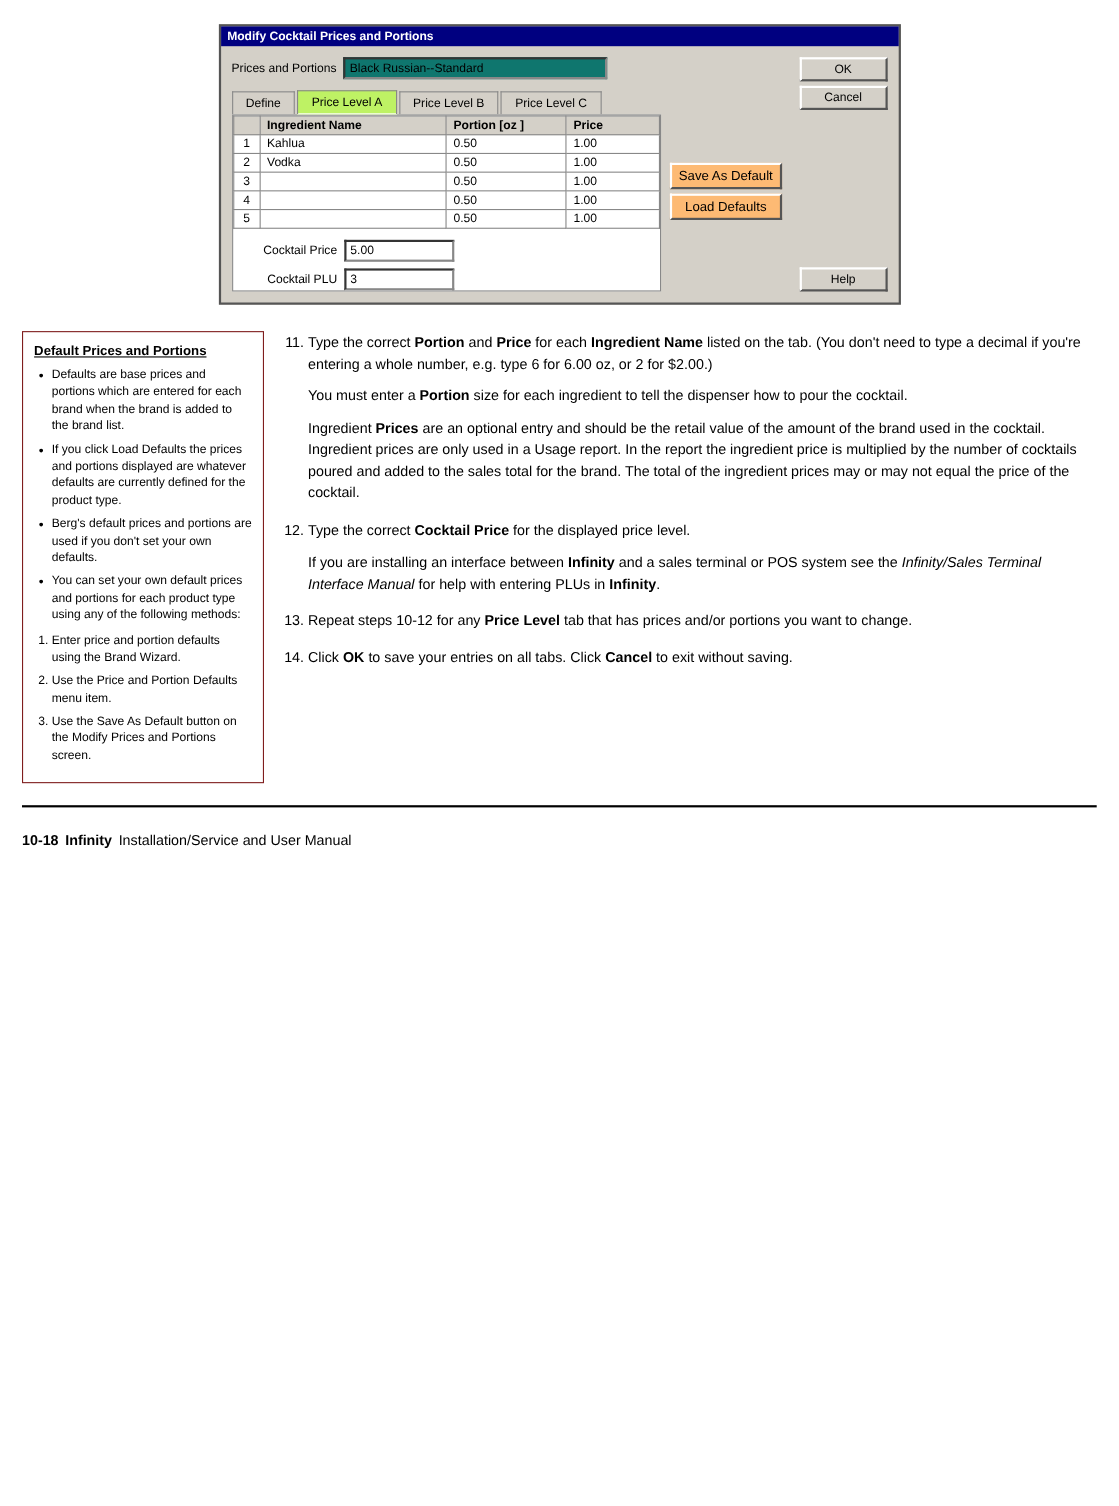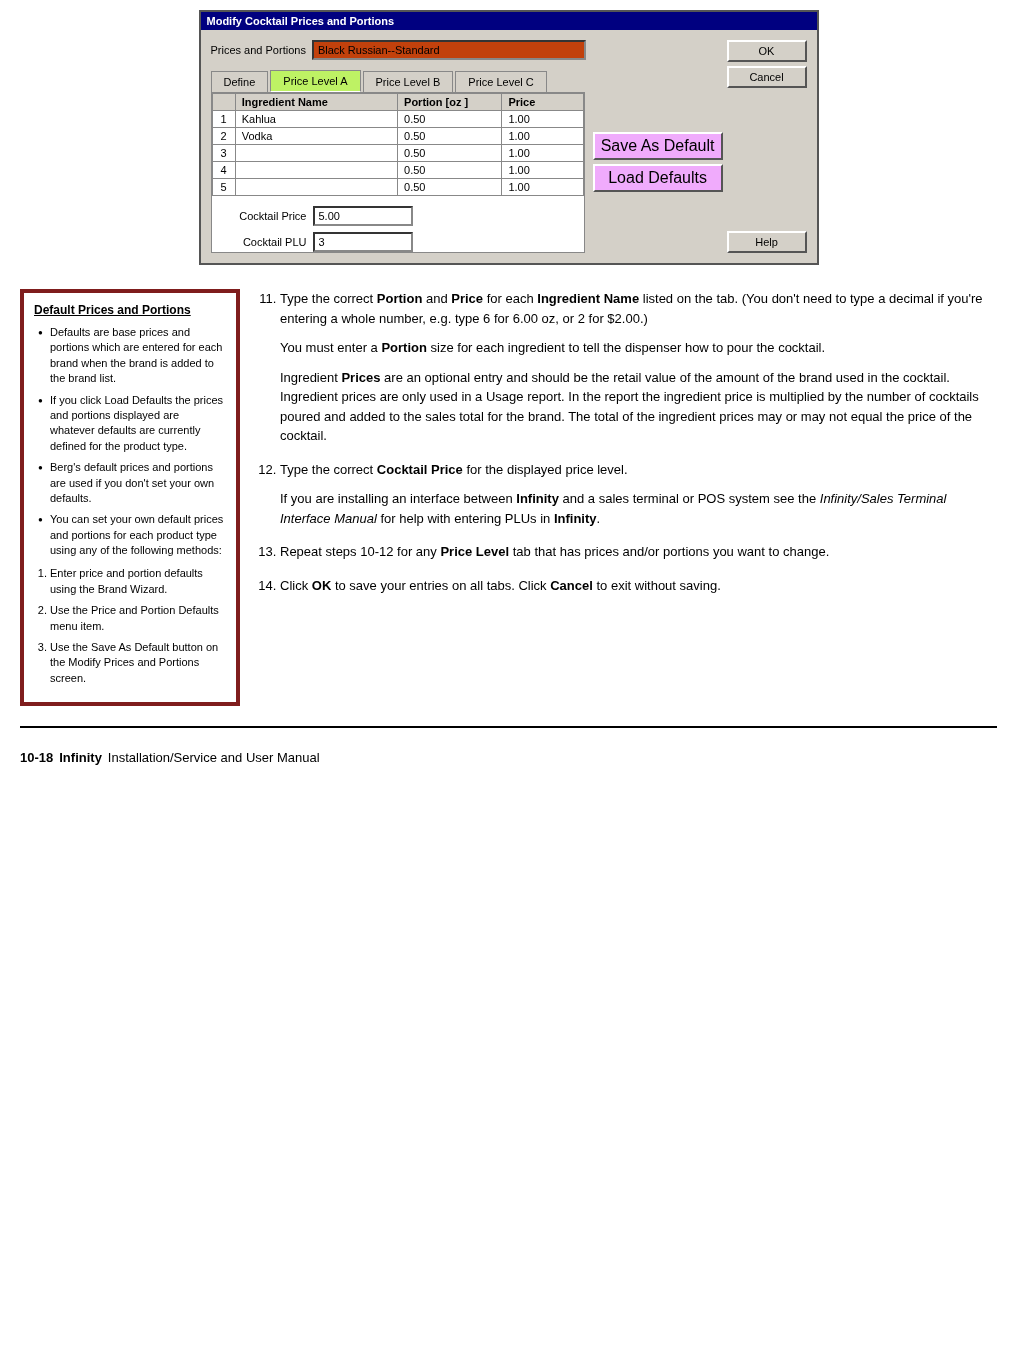--- a/index.html
+++ b/index.html
@@ -8,20 +8,21 @@
       font-size: 13px;
       background: #fff;
       width: 1017px;
       min-height: 1369px;
       color: #000;
     }
 
     .page-container {
       width: 1017px;
       padding: 10px 20px 20px 20px;
+      margin-top: 12px;
     }
 
     
     .dialog-wrapper {
       display: flex;
       justify-content: center;
       margin-bottom: 24px;
     }
 
     .dialog {
@@ -36,21 +37,21 @@
       background: #000080;
       color: #fff;
       padding: 3px 6px;
       font-size: 11px;
       font-weight: bold;
     }
 
     .dialog-body {
       padding: 10px;
       display: flex;
-      gap: 4px;
+      gap: 16px;
     }
 
     .dialog-main {
       flex: 1;
     }
 
     .dialog-buttons {
       display: flex;
       flex-direction: column;
       gap: 4px;
@@ -77,24 +78,24 @@
       gap: 6px;
     }
 
     .prices-portions-label {
       font-size: 11px;
       white-space: nowrap;
     }
 
     .prices-portions-input {
       border: 2px inset #888;
-      background: #c2410c;
+      background: #0f766e;
       padding: 2px 4px;
       font-size: 11px;
-      width: 274px;
+      width: 240px;
     }
 
     .tabs-row {
       display: flex;
       align-items: flex-end;
       gap: 2px;
       margin-bottom: 0;
     }
 
     .tab {
@@ -183,43 +184,43 @@
 
     .dialog-side-buttons {
       display: flex;
       flex-direction: column;
       gap: 4px;
       justify-content: space-between;
     }
 
     
     .save-default-btn {
-      background: #f0abfc;
+      background: #fdba74;
       border-top: 2px solid #fff;
       border-left: 2px solid #fff;
       border-right: 2px solid #555;
       border-bottom: 2px solid #555;
       padding: 3px 6px;
-      font-size: 16px;
+      font-size: 12px;
       cursor: pointer;
       text-align: center;
     }
 
     
     .content-area {
       display: flex;
       gap: 20px;
       margin-bottom: 20px;
     }
 
     
     .sidebar-box {
       width: 220px;
       min-width: 220px;
-      border: 4px solid #7f1d1d;
+      border: 1px solid #7f1d1d;
       padding: 10px;
       font-size: 11px;
       background: #fff;
     }
 
     .sidebar-box-title {
       font-weight: bold;
       font-size: 12px;
       margin-bottom: 8px;
       text-decoration: underline;

